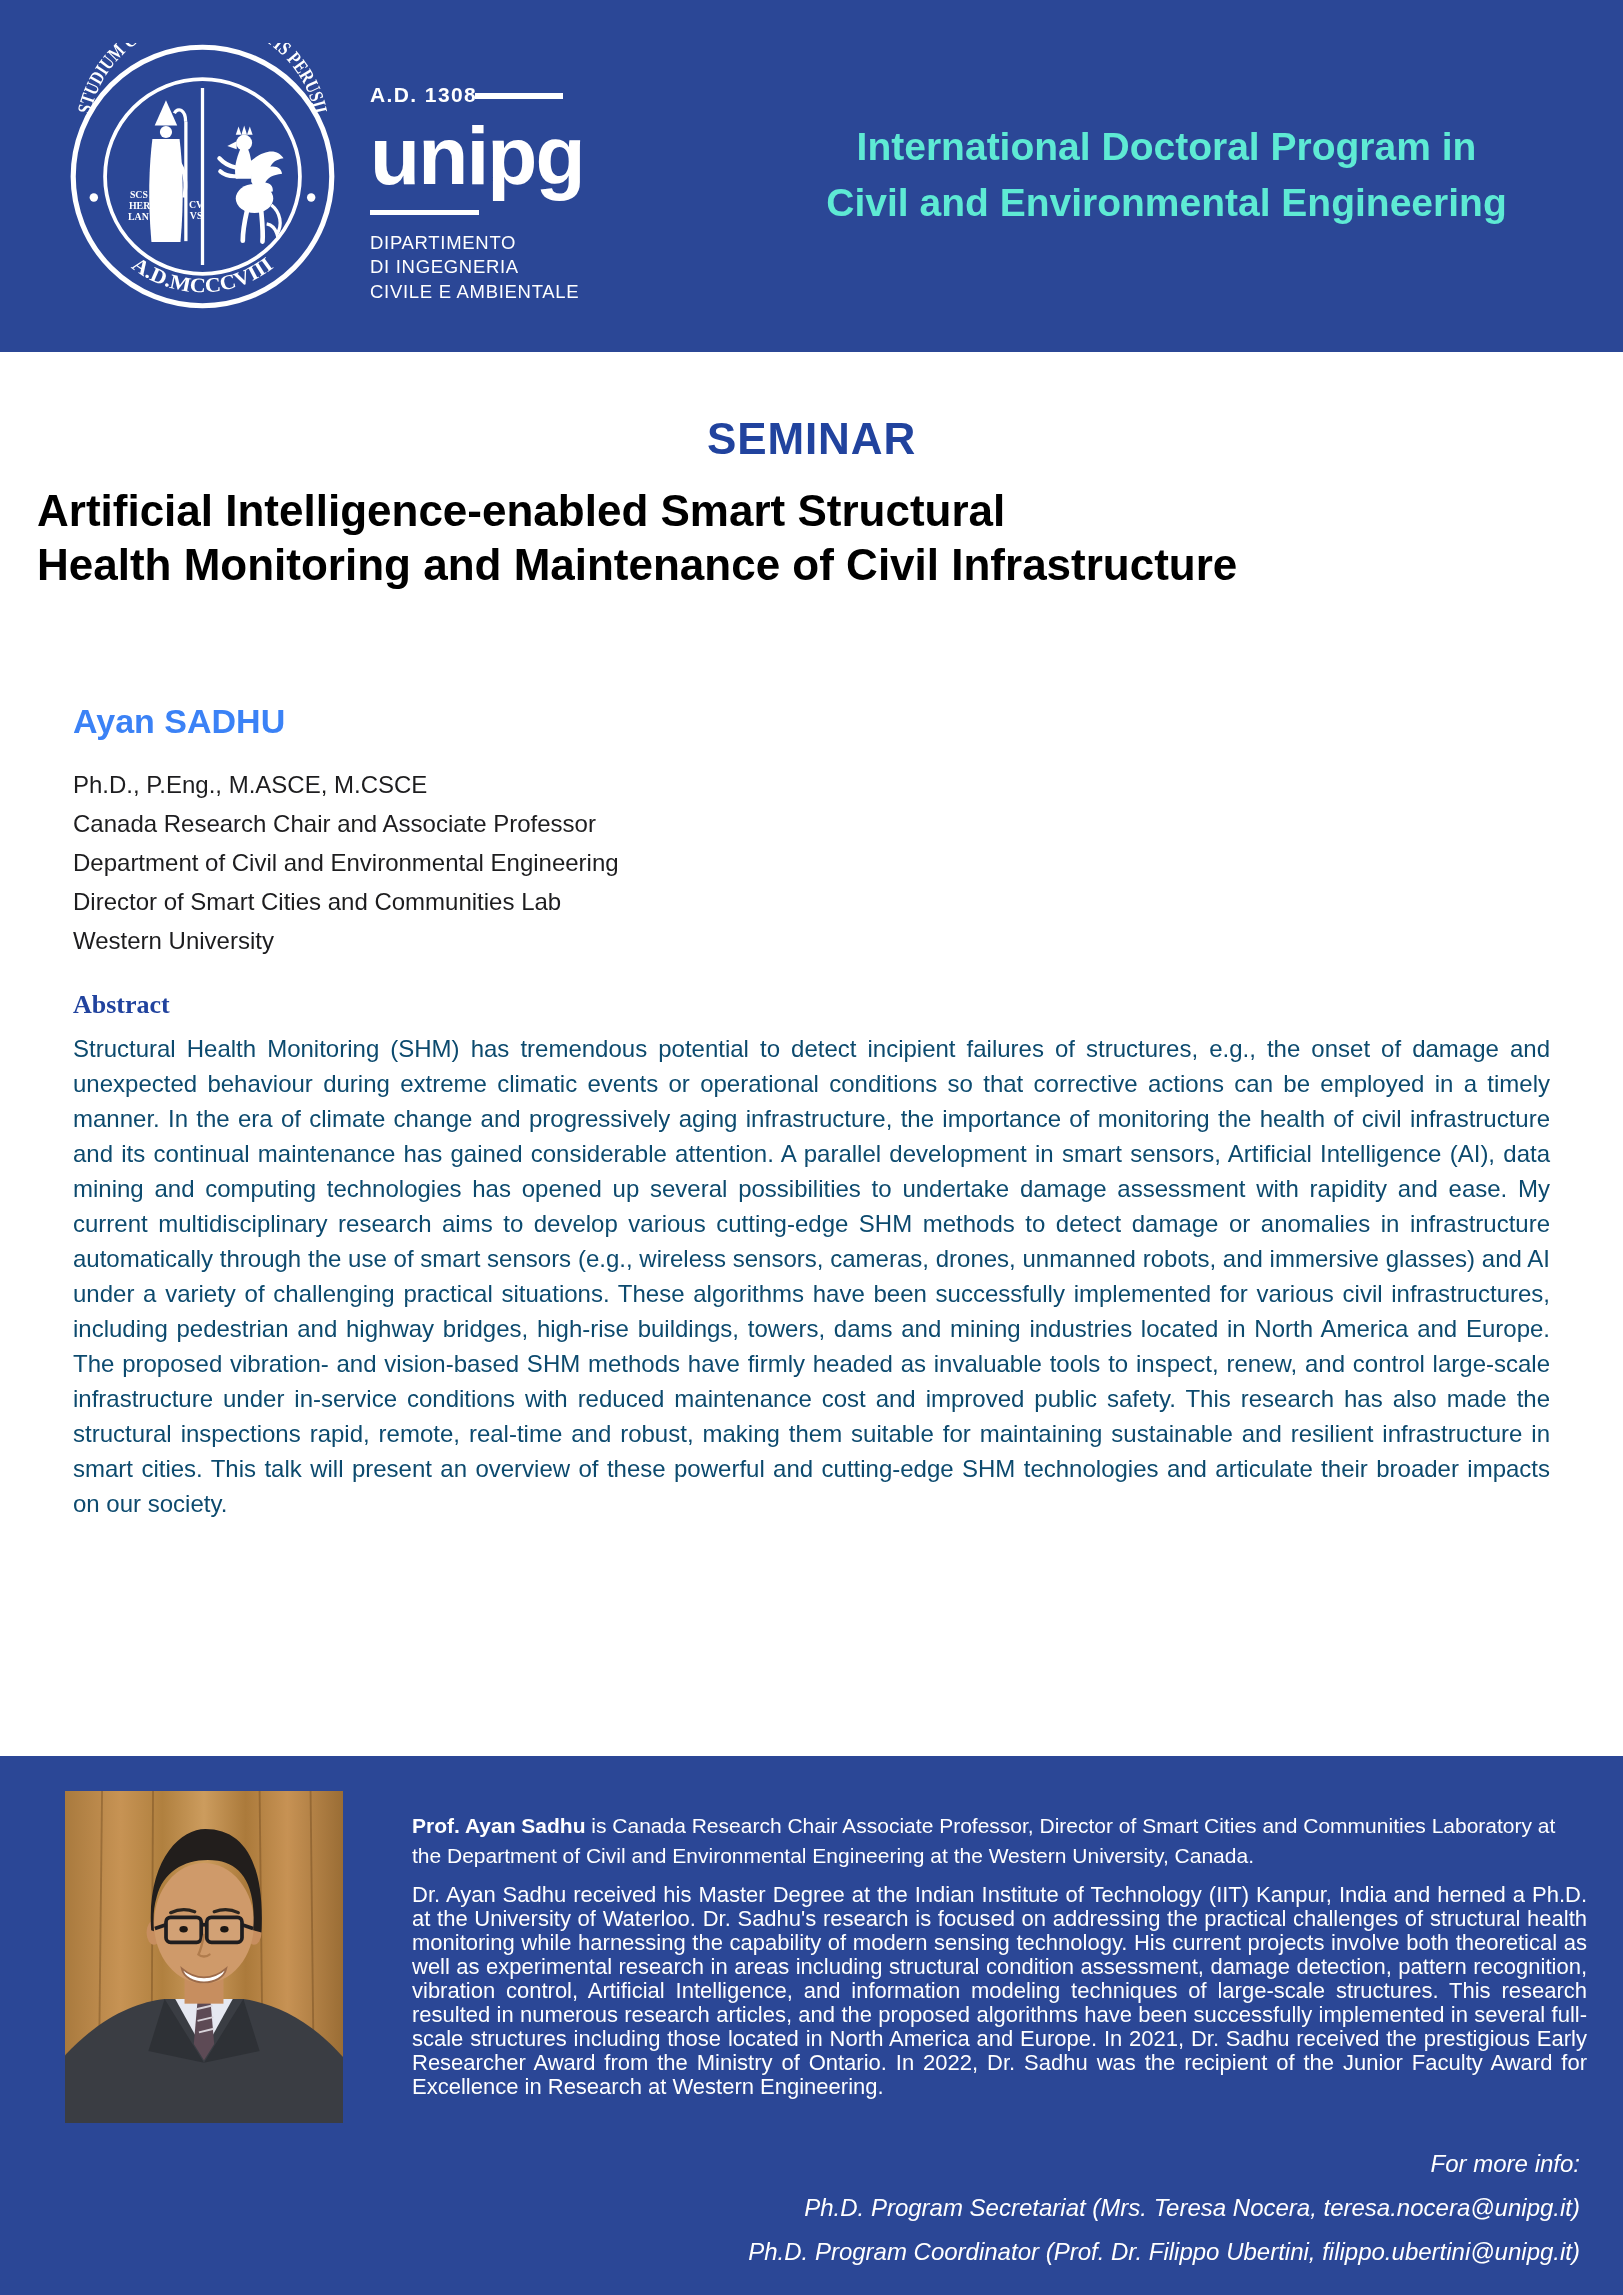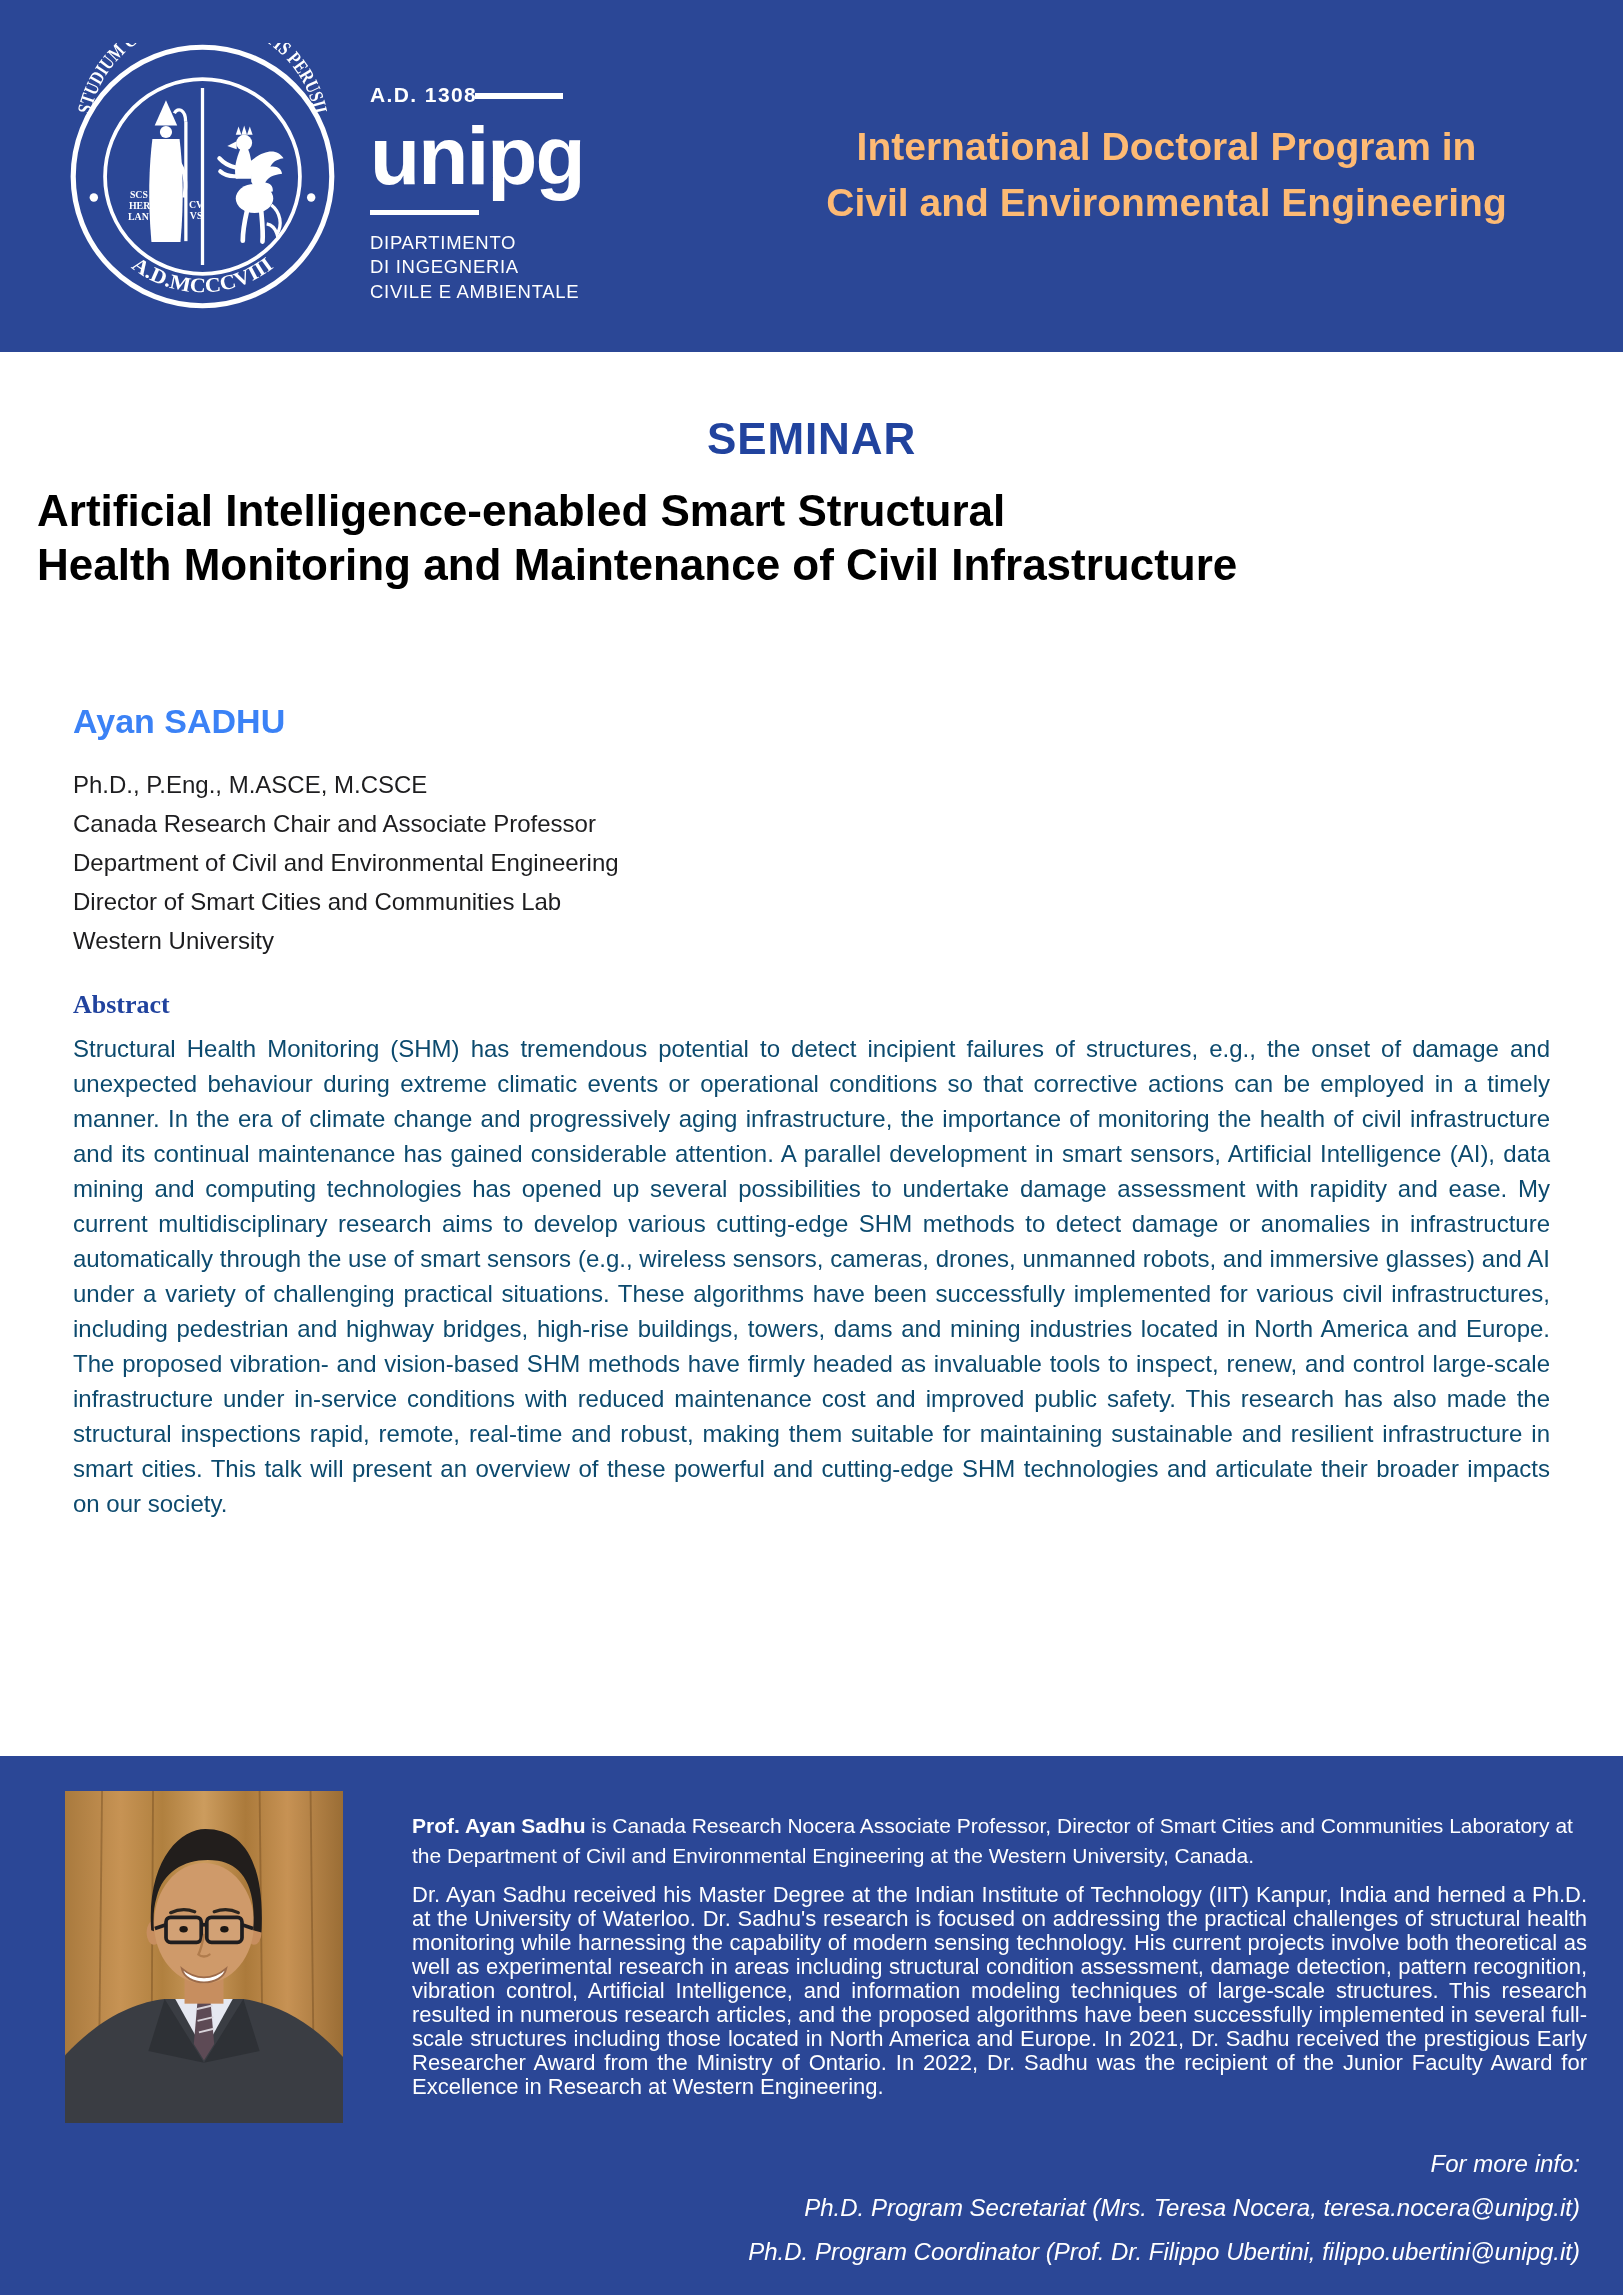--- a/index.html
+++ b/index.html
@@ -12,21 +12,21 @@
   .seal{position:absolute;left:69px;top:43px;width:267px;height:267px;}
   .logoblock{position:absolute;left:370px;top:83px;width:296px;color:#fff;}
   .ad-row{position:relative;height:28px;}
   .ad-label{font-size:21px;font-weight:700;letter-spacing:1.4px;}
   .ad-line{position:absolute;left:105px;top:10.2px;width:88px;height:6px;background:#fff;}
   .wordmark{font-size:82px;font-weight:600;letter-spacing:-1.9px;line-height:1;margin-top:3.7px;}
   .under-line{width:109px;height:5.6px;background:#fff;margin-top:13px;}
   .dept{margin-top:15.7px;font-size:18.5px;line-height:24.5px;letter-spacing:0.7px;font-weight:400;}
   .prog-title{
     position:absolute;left:750px;top:119px;width:833px;text-align:center;
-    color:#fdba74;font-weight:700;font-size:39px;line-height:56px;
+    color:#5eead4;font-weight:700;font-size:39px;line-height:56px;
   }
   
   .kicker{position:absolute;left:0;top:414px;width:1623px;text-align:center;
     color:#21439e;font-weight:700;font-size:44px;letter-spacing:0.9px;}
   .main-title{position:absolute;left:37px;top:484px;width:1549px;text-align:left;
     color:#000000;font-weight:700;font-size:44px;line-height:54px;}
   
   .speaker{position:absolute;left:73px;top:702px;width:870px;color:#1d1d1f;}
   .speaker-name{color:#3b82f6;font-weight:700;font-size:34px;}
   .speaker-lines{margin-top:24px;font-size:24px;line-height:39px;font-weight:400;}
@@ -207,21 +207,21 @@
         <ellipse cx="256" cy="298" rx="9" ry="7" fill="#1c1713"></ellipse>
         <ellipse cx="344" cy="298" rx="9" ry="7" fill="#1c1713"></ellipse>
 
         <path d="M 300 310 C 296 330 292 344 288 352 C 294 358 306 358 312 352" stroke="#b07c4d" stroke-width="5" fill="none" stroke-linecap="round"></path>
 
         <path d="M 252 382 C 282 408 318 408 348 382 C 340 422 260 422 252 382 Z" fill="#ffffff" stroke="#9c6b4a" stroke-width="4"></path>
       </g>
     </svg>
 
     <div class="bio">
-      <div class="bio-intro"><b>Prof. Ayan Sadhu</b><span> is Canada Research Nocera Associate Professor, Director of Smart Cities and Communities Laboratory at the Department of Civil and Environmental Engineering at the Western University, Canada.</span></div>
+      <div class="bio-intro"><b>Prof. Ayan Sadhu</b><span> is Canada Research Chair Associate Professor, Director of Smart Cities and Communities Laboratory at the Department of Civil and Environmental Engineering at the Western University, Canada.</span></div>
       <div class="bio-body">Dr. Ayan Sadhu received his Master Degree at the Indian Institute of Technology (IIT) Kanpur, India and herned a Ph.D. at the University of Waterloo. Dr. Sadhu's research is focused on addressing the practical challenges of structural health monitoring while harnessing the capability of modern sensing technology. His current projects involve both theoretical as well as experimental research in areas including structural condition assessment, damage detection, pattern recognition, vibration control, Artificial Intelligence, and information modeling techniques of large-scale structures. This research resulted in numerous research articles, and the proposed algorithms have been successfully implemented in several full-scale structures including those located in North America and Europe. In 2021, Dr. Sadhu received the prestigious Early Researcher Award from the Ministry of Ontario. In 2022, Dr. Sadhu was the recipient of the Junior Faculty Award for Excellence in Research at Western Engineering.</div>
     </div>
 
     <div class="moreinfo">
       <div>For more info:</div>
       <div>Ph.D. Program Secretariat (Mrs. Teresa Nocera, teresa.nocera@unipg.it)</div>
       <div>Ph.D. Program Coordinator (Prof. Dr. Filippo Ubertini, filippo.ubertini@unipg.it)</div>
     </div>
   </div>
 

